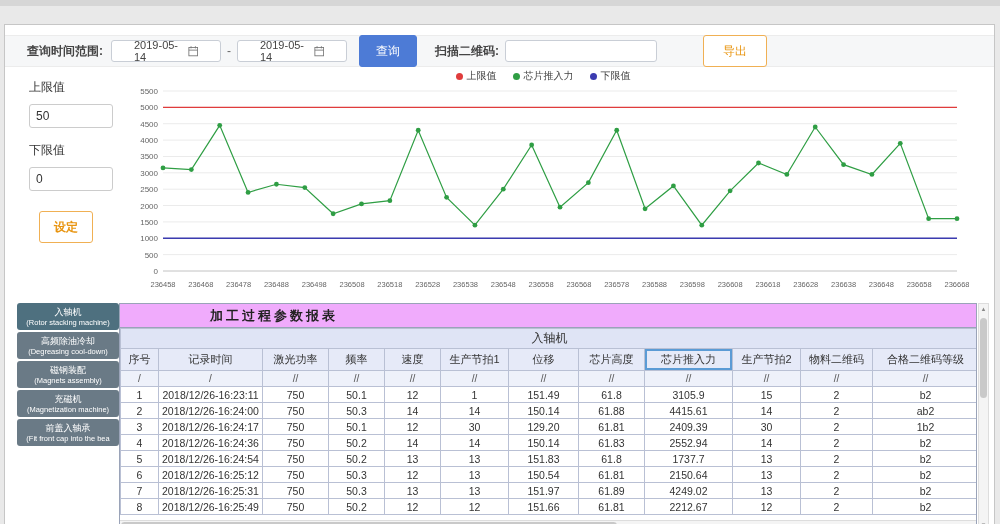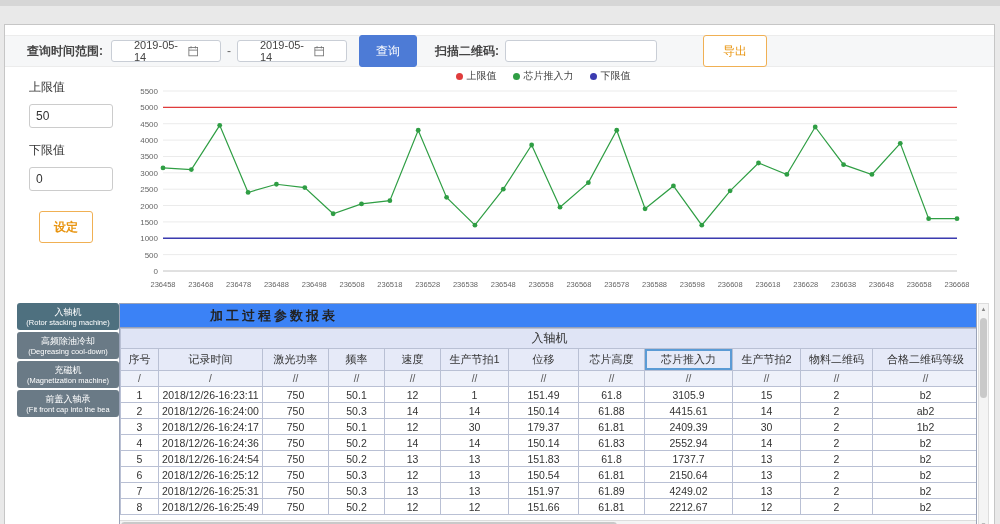--- a/index.html
+++ b/index.html
@@ -35,21 +35,21 @@
 
   .stations { position:absolute; left:12px; top:278px; width:102px; }
   .station-btn { height:27px; margin-bottom:2px; background:#6a7a86; border-radius:3px; color:#fff;
                  display:flex; flex-direction:column; align-items:center; justify-content:center; cursor:pointer; overflow:hidden; }
   .station-btn.active { background:#4e707f; }
   .station-btn .cn { font-size:9px; line-height:11px; }
   .station-btn .en { font-size:7.5px; line-height:9px; white-space:nowrap; max-width:98px; overflow:hidden; }
 
   .table-wrap { position:absolute; left:114px; top:278px; width:858px; height:228px; border:1px solid #9aa3b8; background:#fff; overflow:hidden; }
   .tbl-title { height:24px; border-bottom:1px solid #9aa3b8; display:flex; align-items:center; padding-left:90px;
-               font-size:13px; font-weight:bold; letter-spacing:3px; color:#222; background:#3b82f6; }
+               font-size:13px; font-weight:bold; letter-spacing:3px; color:#222; background:#f0abfc; }
   #param-table { width:100%; border-collapse:collapse; table-layout:fixed; }
   #param-table th, #param-table td { border:1px solid #b9c0d4; text-align:center; overflow:hidden; white-space:nowrap; }
   #param-table .group { height:20px; background:#dfe4f5; font-size:12px; font-weight:normal; color:#333; }
   #param-table th.col { height:22px; background:#e6eaf8; font-size:11px; font-weight:normal; color:#333; }
   #param-table th.col.hl { box-shadow: inset 0 0 0 2px #5b9bd5; }
   #param-table td.unit { height:16px; font-size:10px; color:#555; background:#eef1fa; }
   #param-table td.cell { height:16px; font-size:10.5px; color:#333; background:#fff; }
 
   .hscroll { position:absolute; left:0; bottom:0; width:100%; height:10px; background:#f4f4f4; border-top:1px solid #ddd; }
   .hscroll .thumb { position:absolute; left:1px; top:1px; height:7px; width:58%; background:#c9c9c9; border-radius:4px; }
@@ -200,20 +200,24 @@
   <div class="stations">
       <div class="station-btn active">
         <span class="cn">入轴机</span>
         <span class="en">(Rotor stacking machine)</span>
       </div>
       <div class="station-btn">
         <span class="cn">高频除油冷却</span>
         <span class="en">(Degreasing cool-down)</span>
       </div>
       <div class="station-btn">
+        <span class="cn">磁钢装配</span>
+        <span class="en">(Magnets assembly)</span>
+      </div>
+      <div class="station-btn">
         <span class="cn">充磁机</span>
         <span class="en">(Magnetization machine)</span>
       </div>
       <div class="station-btn">
         <span class="cn">前盖入轴承</span>
         <span class="en">(Fit front cap into the bea</span>
       </div>
     </div>
 
   <div class="table-wrap">
@@ -295,21 +299,21 @@
             <td class="cell">2</td>
             <td class="cell">ab2</td>
           </tr>
           <tr>
             <td class="cell">3</td>
             <td class="cell">2018/12/26-16:24:17</td>
             <td class="cell">750</td>
             <td class="cell">50.1</td>
             <td class="cell">12</td>
             <td class="cell">30</td>
-            <td class="cell">179.37</td>
+            <td class="cell">129.20</td>
             <td class="cell">61.81</td>
             <td class="cell">2409.39</td>
             <td class="cell">30</td>
             <td class="cell">2</td>
             <td class="cell">1b2</td>
           </tr>
           <tr>
             <td class="cell">4</td>
             <td class="cell">2018/12/26-16:24:36</td>
             <td class="cell">750</td>

